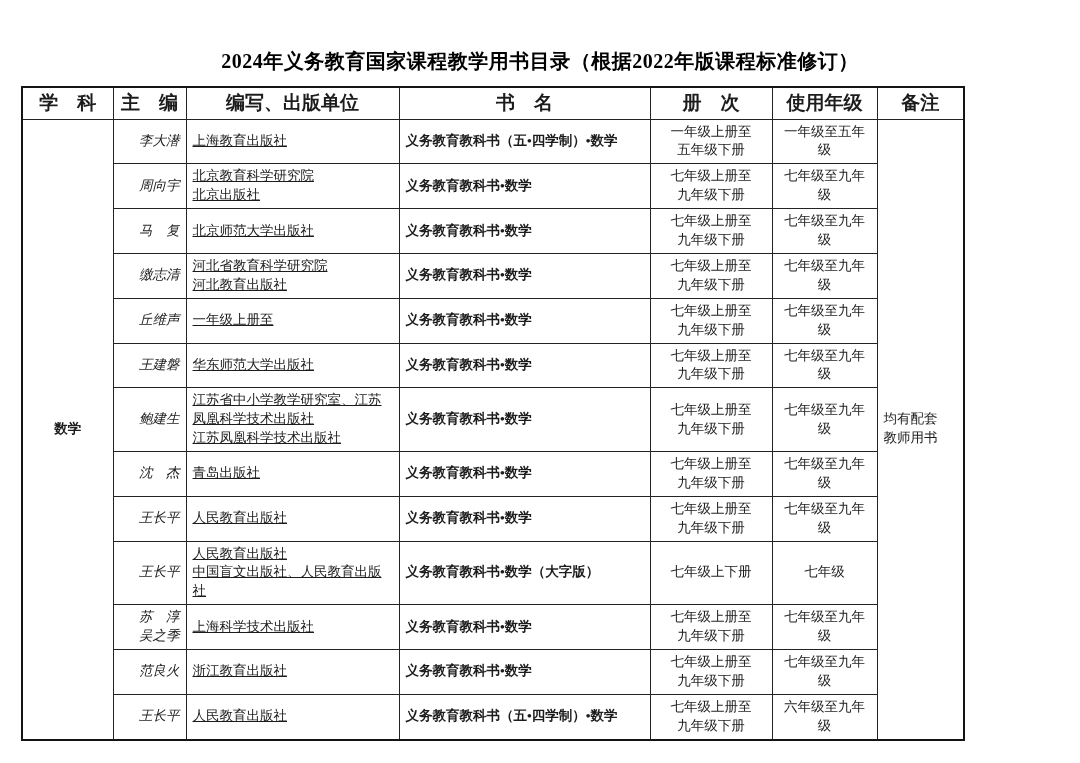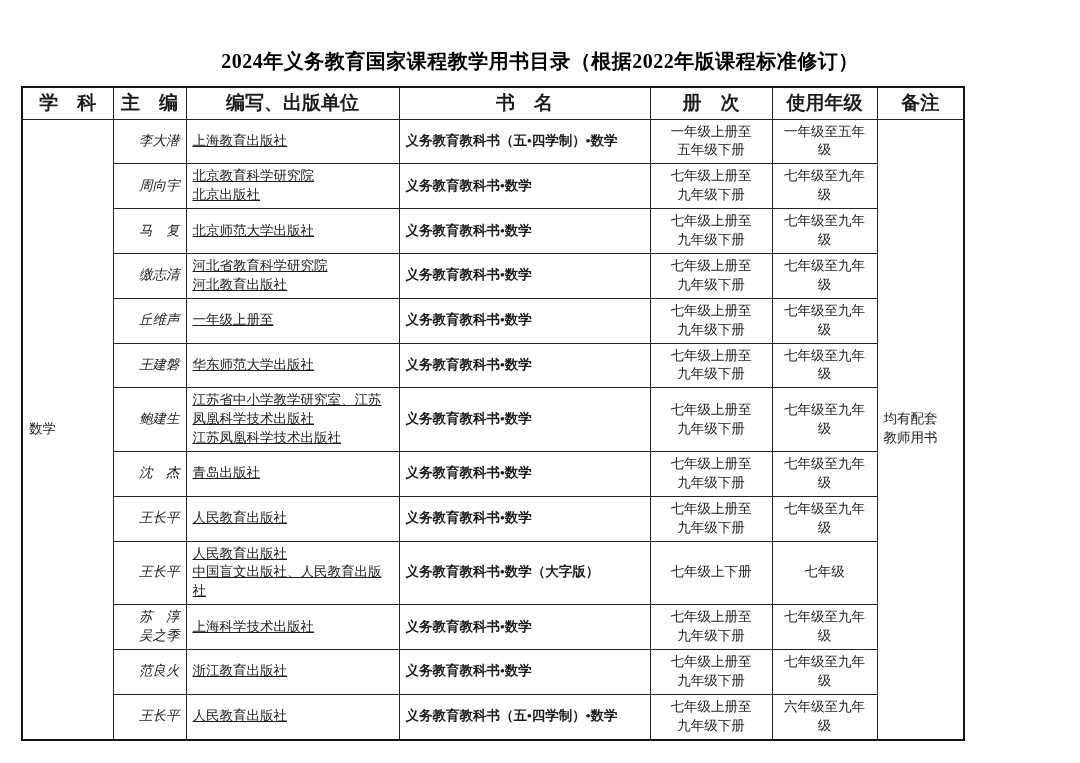--- a/index.html
+++ b/index.html
@@ -41,21 +41,21 @@
     vertical-align: middle;
   }
   table.booklist th {
     font-weight: bold;
     font-size: 19px;
     height: 26px;
     text-align: center;
     padding: 2px 2px;
   }
   tbody td { height: 33px; }
-  .c-subject  { font-weight: normal; font-size: 14.5px; }
+  .c-subject  { text-align: center; font-weight: bold; font-size: 14.5px; }
   .c-editor   { text-align: right; font-style: italic; }
   .c-unit     { text-align: left; text-decoration: underline; }
   .c-book     { text-align: left; font-weight: bold; }
   .c-volume   { text-align: center; margin-left: 36px; }
   .c-grade    { text-align: center; padding: 3px 2px; font-family: Liberation Serif, serif; }
   .c-remark   { text-align: left; }
 </style>
 </head>
 <body>
 

